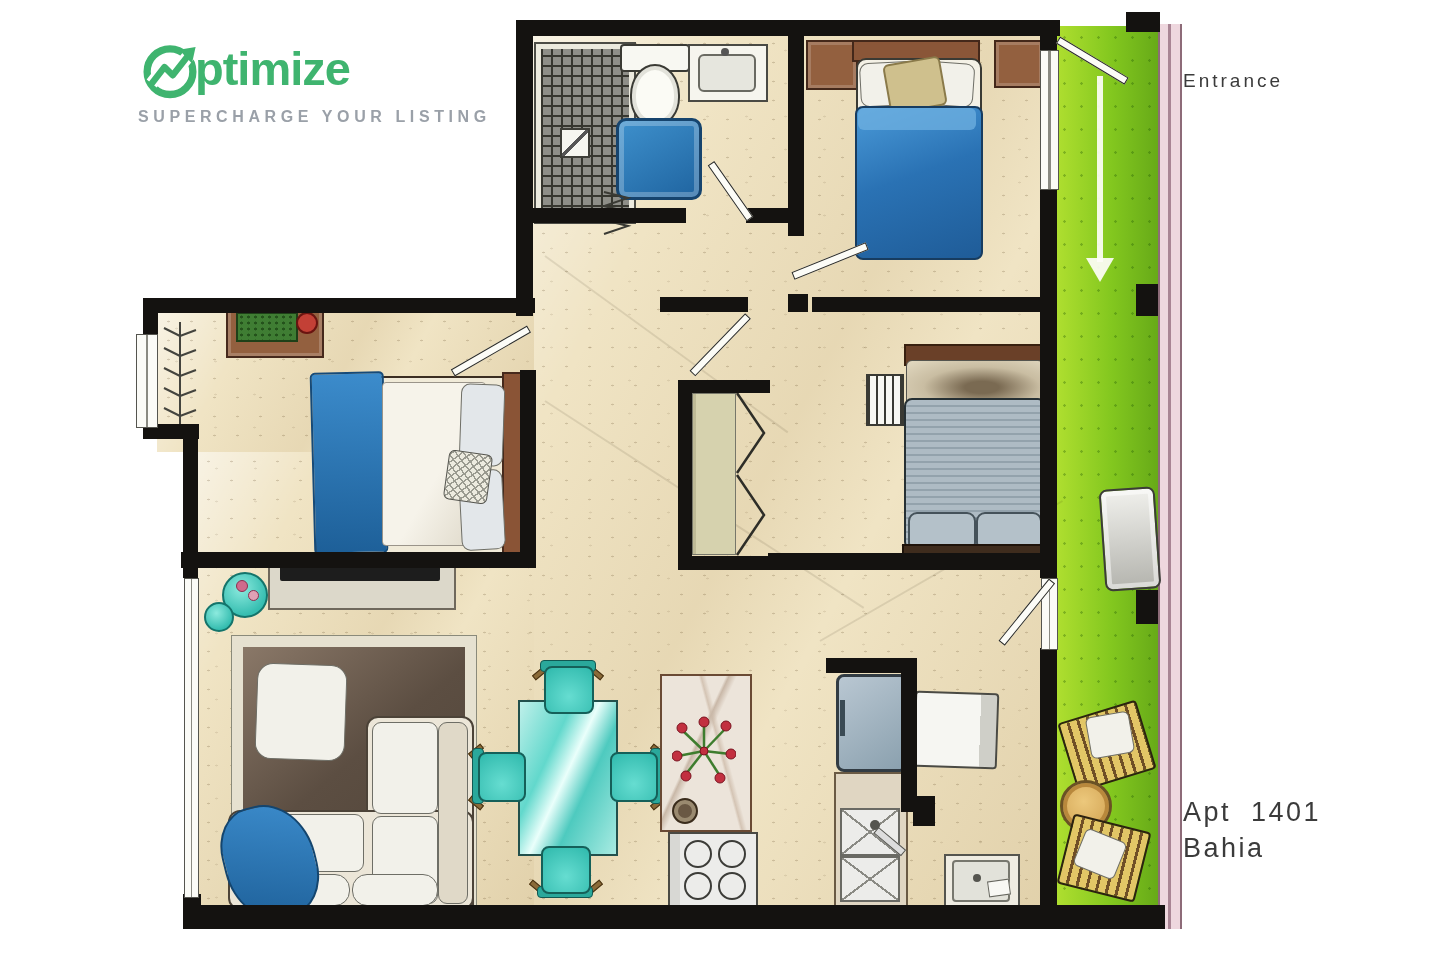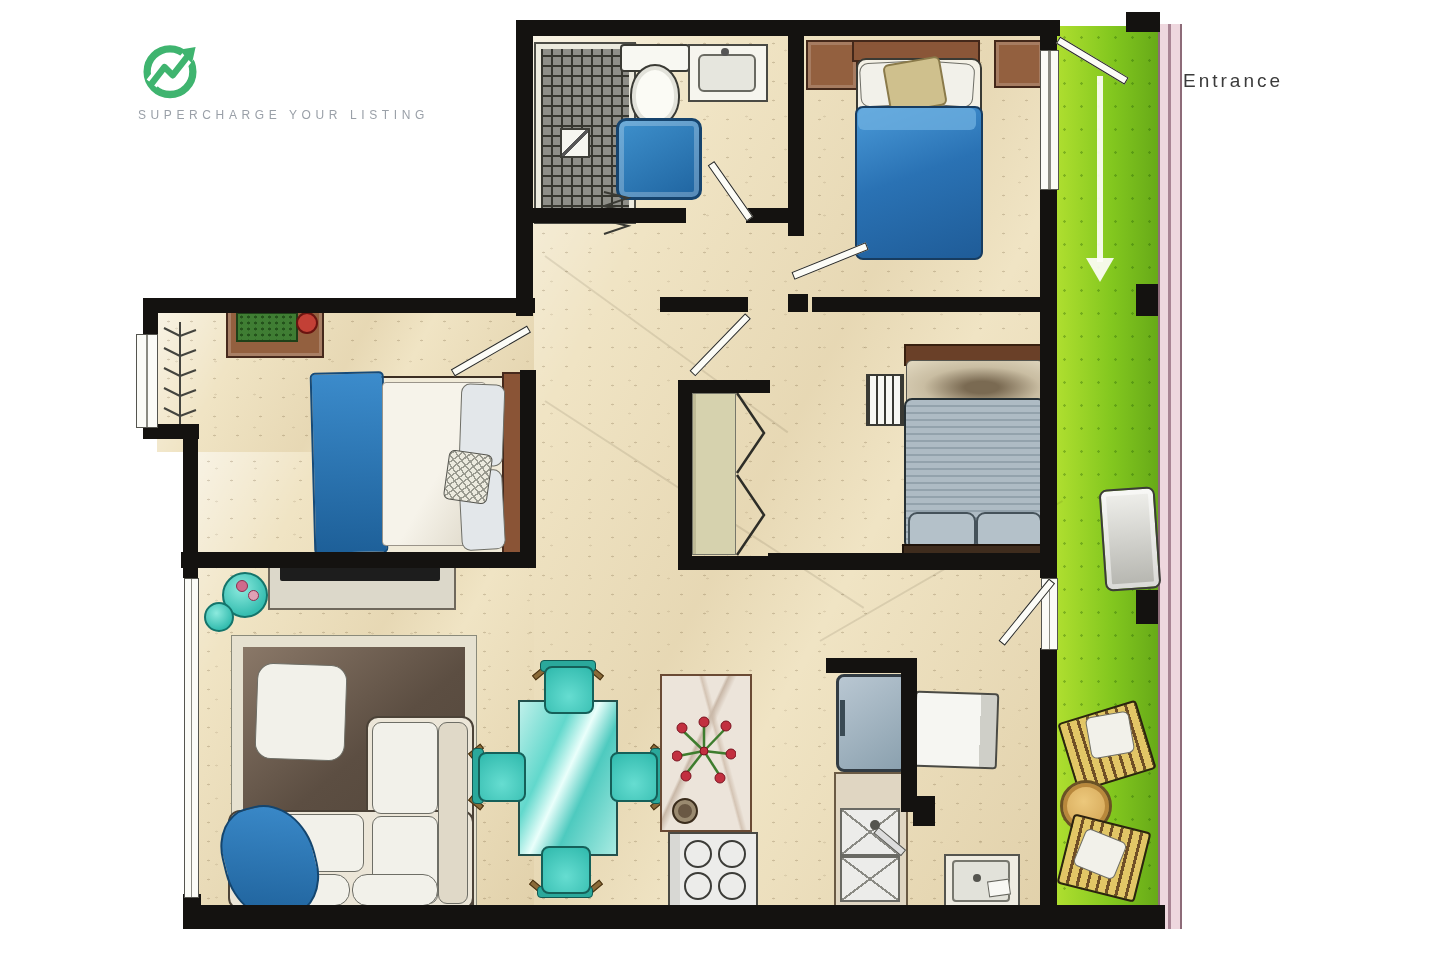--- a/index.html
+++ b/index.html
@@ -38,40 +38,45 @@
       linear-gradient(to bottom right,transparent calc(50% - 1px),#8a8a84 calc(50% - 1px),#8a8a84 calc(50% + 1px),transparent calc(50% + 1px));}
   .label{position:absolute;color:var(--label-ink,#3b3b3b);}
   .lbl-entrance{font-size:19px;letter-spacing:3px;}
   .lbl-apt{font-size:27px;letter-spacing:2.5px;line-height:1.35;word-spacing:10px;}
   .logo{position:absolute;left:138px;top:36px;width:226px;}
   .logo-row1{display:flex;align-items:center;}
   .logo-optimize{color:var(--logo-green,#3fb46f);font-size:47px;font-weight:700;letter-spacing:-1px;margin-left:-7px;}
   .logo-row2{text-align:right;font-size:26px;font-weight:700;margin-top:-10px;padding-right:2px;}
   .logo-gray{color:var(--logo-gray,#8d929a);}
   .logo-green{color:var(--logo-green,#3fb46f);}
-  .logo-tagline{color:#9aa0a8;font-size:12px;font-weight:400;letter-spacing:4.6px;margin-top:8px;white-space:nowrap;}
+  .logo-tagline{color:#9aa0a8;font-size:16px;font-weight:700;letter-spacing:4.6px;margin-top:8px;white-space:nowrap;}
 </style>
 </head>
 <body>
 
 <div class="canvas">
 
   <div class="logo">
     <div class="logo-row1">
       <svg width="64" height="64" viewBox="0 0 70 70">
         <circle cx="35" cy="39" r="25" fill="none" stroke="var(--logo-green)" stroke-width="8"></circle>
         <path d="M15 52 L29 34 L38 43 L58 18" fill="none" stroke="#ffffff" stroke-width="14"></path>
         <path d="M15 52 L29 34 L38 43 L56 20" fill="none" stroke="var(--logo-green)" stroke-width="7" stroke-linecap="round" stroke-linejoin="round"></path>
         <polygon points="45,15 63,12 59,30" fill="var(--logo-green)"></polygon>
       </svg>
+      <span class="logo-optimize">ptimize</span>
     </div>
     <div class="logo-tagline">SUPERCHARGE YOUR LISTING</div>
   </div>
 
   <div class="label lbl-entrance" style="left:1183px;top:70px;">Entrance</div>
+  <div class="label lbl-apt" style="left:1183px;top:794px;">
+    <div>Apt 1401</div>
+    <div>Bahia</div>
+  </div>
 
   <div class="floor" style="left:532px;top:34px;width:510px;height:873px;"></div>
   <div class="floor" style="left:157px;top:312px;width:377px;height:140px;"></div>
   <div class="floor" style="left:197px;top:452px;width:337px;height:455px;"></div>
 
   <div class="balcony" style="left:1056px;top:26px;width:102px;height:881px;"></div>
   <div class="railing" style="left:1158px;top:24px;width:20px;height:905px;"></div>
   <div class="abs" style="left:1097px;top:76px;width:6px;height:186px;background:#fdfdf8;opacity:.93;"></div>
   <div class="abs" style="left:1086px;top:258px;width:0;height:0;border-left:14px solid transparent;border-right:14px solid transparent;border-top:24px solid #fdfdf8;opacity:.93;"></div>
   <div class="abs" style="left:1102px;top:488px;width:52px;height:98px;background:linear-gradient(180deg,#f0f0ec,#b4b4ae);border:2px solid #3c3c38;border-radius:8px;transform:rotate(-4deg);box-shadow:inset 0 0 0 5px rgba(255,255,255,.5);"></div>

